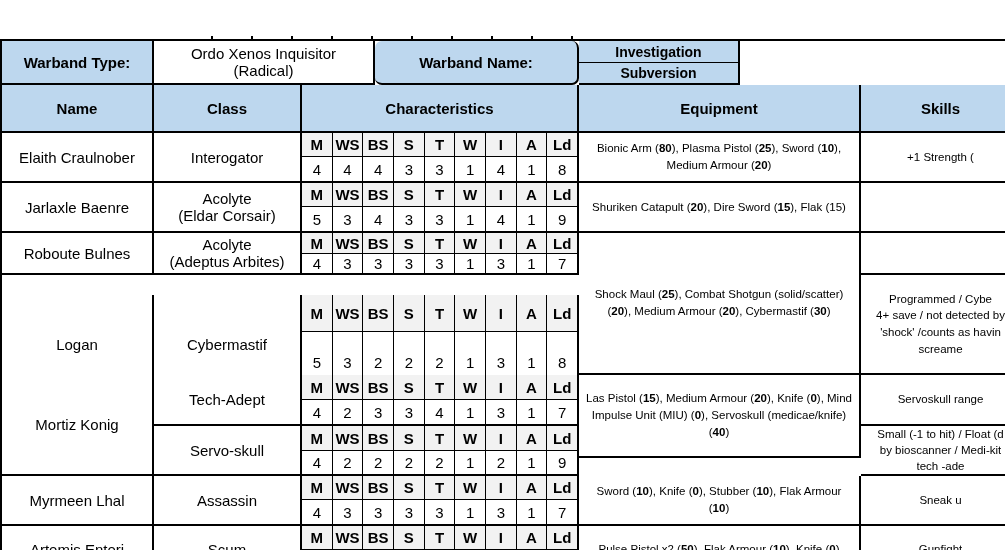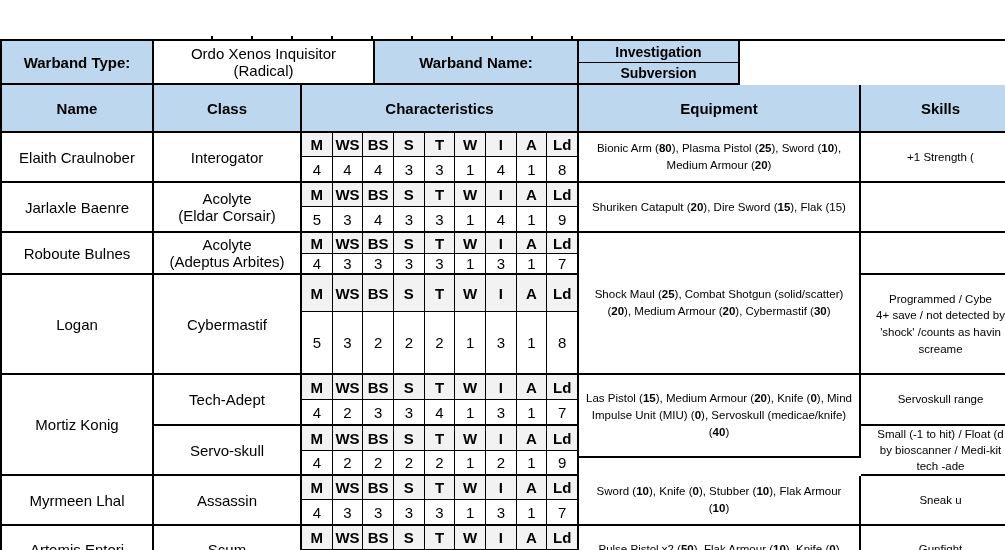--- a/index.html
+++ b/index.html
@@ -8,22 +8,22 @@
   .ticks{position:absolute;top:0;left:0;height:3px;width:100%;}
   .ticks span{position:absolute;top:0;width:2px;height:3px;background:#000;}
   .tbl{position:absolute;left:0;top:3px;width:1022px;border-left:2px solid #000;border-top:2px solid #000;box-sizing:border-box;}
   .row{display:flex;}
   .c{box-sizing:border-box;border-right:2px solid #000;border-bottom:2px solid #000;
      display:flex;flex-direction:column;align-items:center;justify-content:center;text-align:center;background:#fff;}
   .blue{background:#bdd7ee;font-weight:bold;}
   .f15{font-size:15px;}
   .f14{font-size:14px;}
   .small{font-size:11.5px;line-height:1.45;}
-  .w152{width:152px;}.w221{width:221px;}.w204{width:204px;}.w282{width:282px;}.w161{width:161px;}
-  .w148{width:148px;}.w277{width:277px;}.w577{width:577px;}
+  .w152{width:152px;}.w221{width:221px;}.w204{width:204px;border-radius:7px;}.w282{width:282px;}.w161{width:161px;}
+  .w148{width:148px;}.w277{width:277px;}.w577{width:577px;gap:20px;}
   .stats{box-sizing:border-box;width:277px;border-right:2px solid #000;border-bottom:2px solid #000;display:flex;flex-direction:column;background:#fff;}
   .srow{display:flex;flex:0 0 auto;}
   .srow > div{flex:1;box-sizing:border-box;border-right:1px solid #000;display:flex;align-items:center;justify-content:center;font-size:15px;}
   .srow > div:last-child{border-right:none;}
   .shead > div{background:#f2f2f2;font-weight:bold;border-bottom:1px solid #000;}
   .sval > div{background:#fff;}
   .equip{padding:2px 6px;}
   .equip b{font-weight:bold;}
   .skills{border-right:2px solid #000;}
   .skill-line{white-space:nowrap;overflow:hidden;max-width:158px;}

